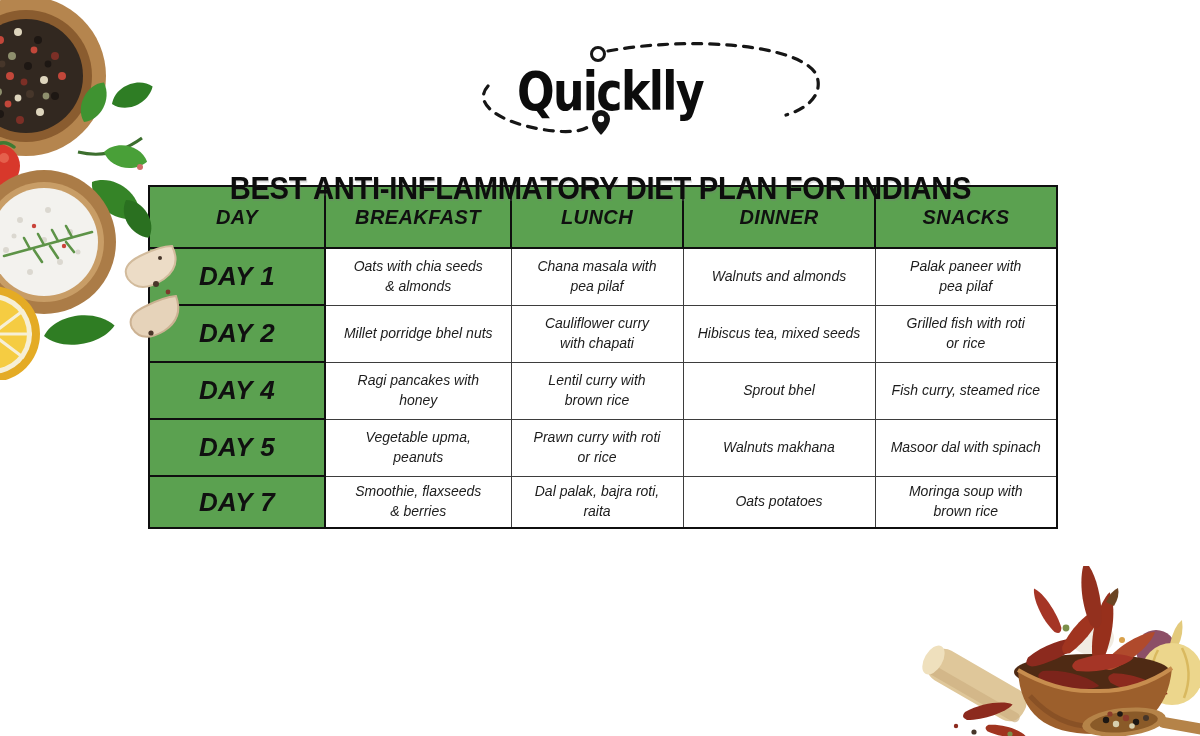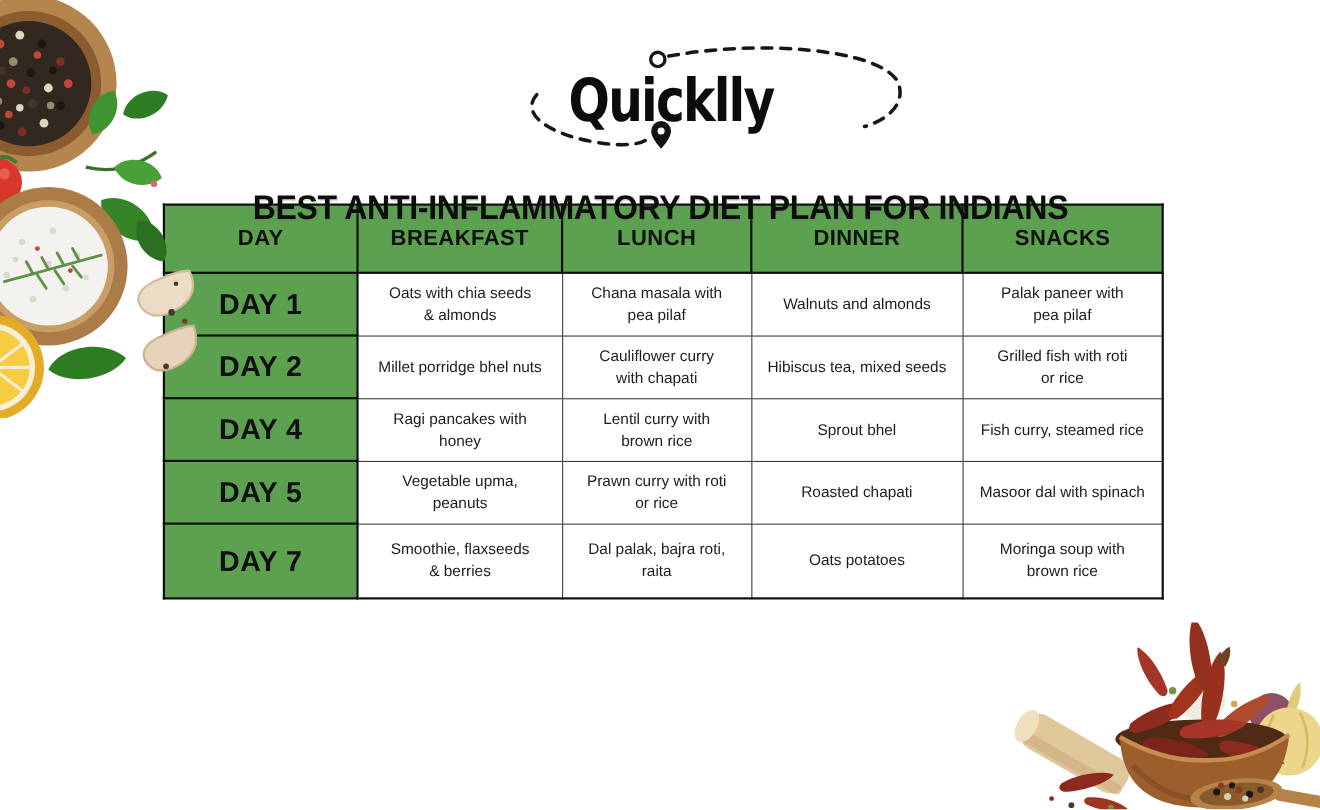--- a/index.html
+++ b/index.html
@@ -25,24 +25,25 @@
     display:inline-block; transform:scaleX(0.94); transform-origin:center;
     font-weight:bold; font-size:31px; letter-spacing:-0.3px; color:#0d0d0d;
     text-shadow:1px 2px 0 rgba(120,120,120,0.25);
   }
 
   
   .diet-table {
     position:absolute; left:148px; top:185px; z-index:2;
     border-collapse:collapse; table-layout:fixed; width:908px;
     border:2.5px solid #0f0f0f;
+    font-style:italic;
   }
   .diet-table thead tr { height:62px; }
   .diet-table tbody tr { height:57px; }
-  .diet-table tbody tr:last-child { height:68px; }
+  .diet-table tbody tr:last-child { height:52px; }
   .green-cell {
     background:#5ba150; border:2.5px solid #0f0f0f; color:#101010;
     font-weight:bold; text-align:center; vertical-align:middle;
   }
   .header-cell { font-size:20px; letter-spacing:0.4px; }
   .day-cell { font-size:26px; letter-spacing:0.4px; }
   .meal-cell {
     background:#ffffff; border:1.5px solid #3d3d3d; color:#1c1c1c;
     font-size:14px; line-height:1.38; text-align:center; vertical-align:middle;
     padding:4px 9px; white-space:pre-line;
@@ -118,21 +119,21 @@
 brown rice</td>
       <td class="meal-cell">Sprout bhel</td>
       <td class="meal-cell">Fish curry, steamed rice</td>
     </tr>
     <tr>
       <td class="green-cell day-cell">DAY 5</td>
       <td class="meal-cell">Vegetable upma,
 peanuts</td>
       <td class="meal-cell">Prawn curry with roti
 or rice</td>
-      <td class="meal-cell">Roasted chapati</td>
+      <td class="meal-cell">Walnuts makhana</td>
       <td class="meal-cell">Masoor dal with spinach</td>
     </tr>
     <tr>
       <td class="green-cell day-cell">DAY 7</td>
       <td class="meal-cell">Smoothie, flaxseeds
 &amp; berries</td>
       <td class="meal-cell">Dal palak, bajra roti,
 raita</td>
       <td class="meal-cell">Oats potatoes</td>
       <td class="meal-cell">Moringa soup with

